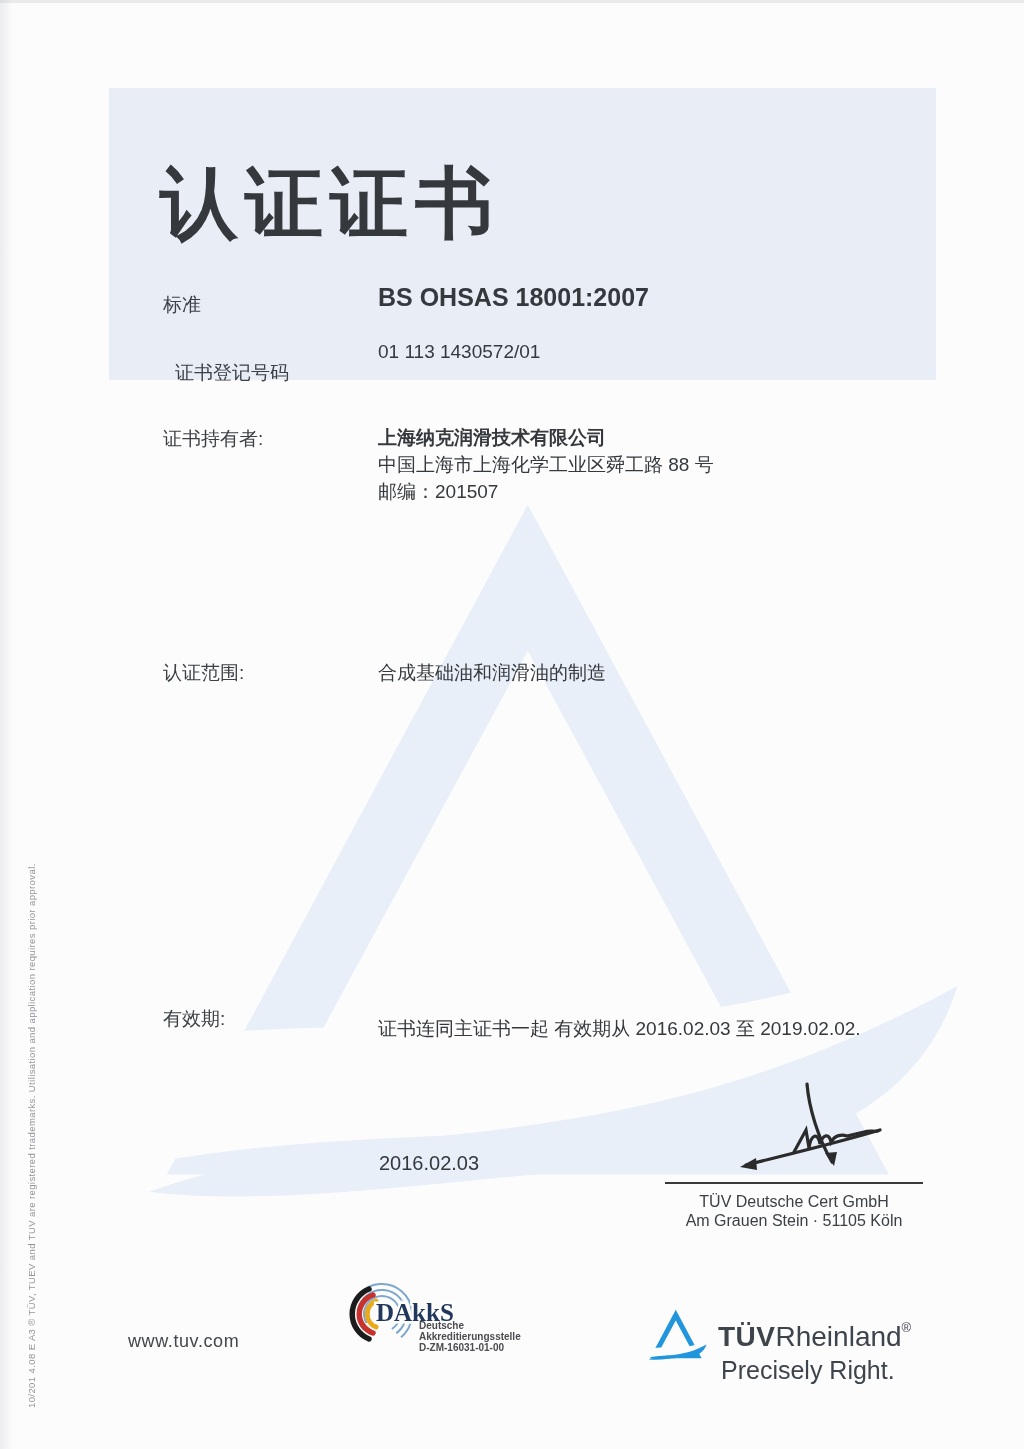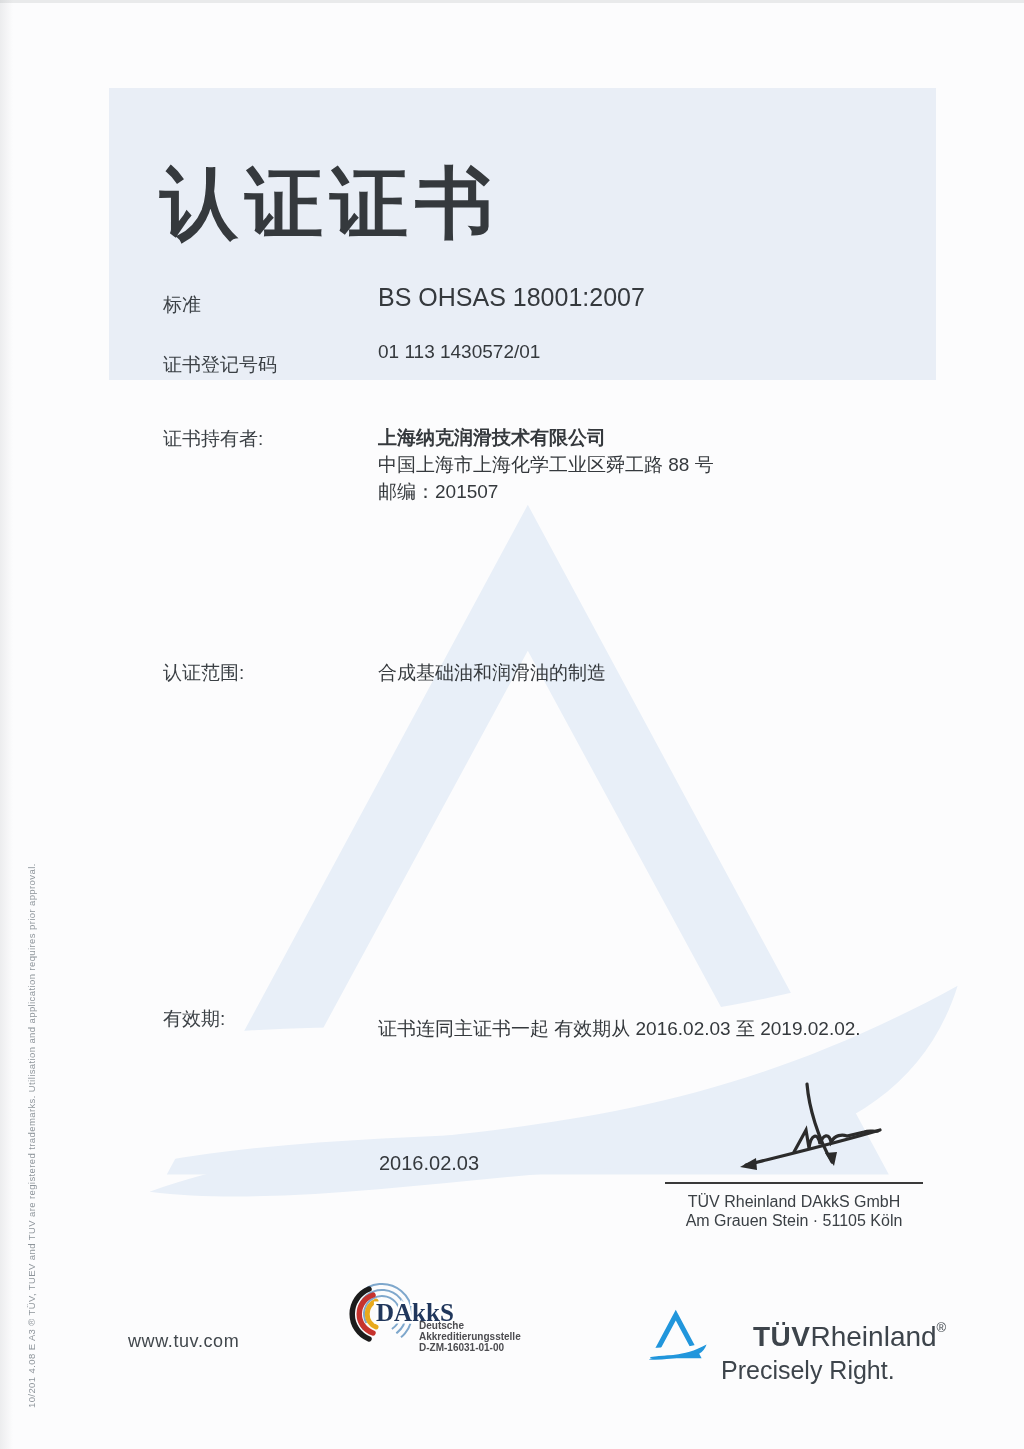--- a/index.html
+++ b/index.html
@@ -24,40 +24,40 @@
     font-size:9.5px; letter-spacing:.4px; color:var(--c-gray_text);
   }
   .watermark{position:absolute; left:98px; top:479px; width:894px; height:790px;
     color:var(--c-watermark); overflow:visible;}
   .tri-cut{fill:var(--c-page_bg);}
   .band{position:absolute; left:109px; top:88px; width:827px; height:292px; background:var(--c-band);}
   .title{position:absolute; left:160px; top:164px; margin:0;
     font-size:78px; font-weight:600; letter-spacing:7px; color:var(--c-ink); line-height:1;}
   .lbl{position:absolute; left:163px; font-size:19px; color:var(--c-text);}
   .val{position:absolute; left:378px; font-size:19px; color:var(--c-ink);}
-  .std-lbl{top:292px;} .std-val{top:283px; font-size:25px; font-weight:normal;}
-  .reg-lbl{top:352px;} .reg-val{top:341px;}
+  .std-lbl{top:292px;} .std-val{top:283px; font-size:25px; font-weight:bold;}
+  .reg-lbl{top:360px;margin-left:12px;} .reg-val{top:341px;}
   .holder-lbl{top:426px;}
   .holder-val{top:424px; line-height:27px;}
   .holder-name{font-weight:bold;}
   .scope-lbl{top:660px;} .scope-val{top:660px;}
   .statement{position:absolute; left:378px; top:877px; font-size:19px; color:var(--c-ink);}
   .valid-lbl{top:1006px;} .valid-val{top:984px;margin-top:32px;}
   .issue-date{position:absolute; left:379px; top:1152px; font-size:20px; color:var(--c-ink);}
   .sig-svg{position:absolute; left:690px; top:1072px; width:250px; height:112px; overflow:visible;}
   .sig-line{position:absolute; left:665px; top:1182px; width:258px; height:0;
     border-top:2px solid #3a3a3a;}
   .sig-block{position:absolute; left:655px; top:1192px; width:278px; text-align:center;
     font-size:16px; line-height:19px; color:var(--c-text);}
   .website{position:absolute; left:128px; top:1331px; font-size:18px; letter-spacing:.6px; color:#41474c;}
   .dakks-svg{position:absolute; left:348px; top:1281px; width:180px; height:92px; overflow:visible;}
   .dakks-word{font-family:"Liberation Serif","DejaVu Serif",serif; font-weight:bold;}
   .tuv-tri-logo{position:absolute; left:645px; top:1308px; width:64px; height:57px;
     color:var(--c-tuv_blue); overflow:visible;}
-  .tuv-wordmark{position:absolute; left:718px; top:1320px; font-size:28px; color:#3d444b; white-space:nowrap;margin-left:35px;}
+  .tuv-wordmark{position:absolute; left:718px; top:1320px; font-size:28px; color:#3d444b; white-space:nowrap;}
   .tuv-bold{font-weight:bold; letter-spacing:.5px;}
   .tuv-reg{font-weight:normal;}
   .tuv-rmark{font-size:13px; vertical-align:14px;}
   .tagline{position:absolute; left:721px; top:1356px; font-size:25px; color:#3d444b;}
 </style>
 </head>
 <body>
 
 <svg width="0" height="0" style="position:absolute" aria-hidden="true">
   <defs>
@@ -109,21 +109,21 @@
     <g stroke="var(--c-sig)" stroke-width="3.2" fill="none" stroke-linecap="round">
       <path d="M117 12 C 119 36, 128 66, 142 90"></path>
       <path d="M104 80 L116 58 L119 76 C 121 62, 128 60, 130 72 C 133 62, 139 61, 141 70 C 145 63, 152 62, 157 64 L174 60 C 180 58, 184 60, 188 59"></path>
       <path d="M190 58 C 150 70, 100 82, 56 93"></path>
     </g>
     <polygon fill="var(--c-sig)" points="66,86 50,95 67,98"></polygon>
     <polygon fill="var(--c-sig)" points="135,81 144,94 147,80"></polygon>
   </svg>
   <div class="sig-line"></div>
   <div class="sig-block">
-    <div>TÜV Rheinland DAkkS GmbH</div>
+    <div>TÜV Deutsche Cert GmbH</div>
     <div>Am Grauen Stein · 51105 Köln</div>
   </div>
 
   <div class="website">www.tuv.com</div>
 
   <svg class="dakks-svg" viewBox="0 0 180 92">
     <g fill="none" stroke="var(--c-arc_blue)" stroke-width="2">
       <circle cx="34" cy="33" r="30" pathLength="100" stroke-dasharray="78 22" transform="rotate(130 34 33)"></circle>
       <circle cx="34" cy="33" r="24" pathLength="100" stroke-dasharray="76 24" transform="rotate(140 34 33)"></circle>
       <circle cx="34" cy="33" r="18" pathLength="100" stroke-dasharray="74 26" transform="rotate(150 34 33)"></circle>

